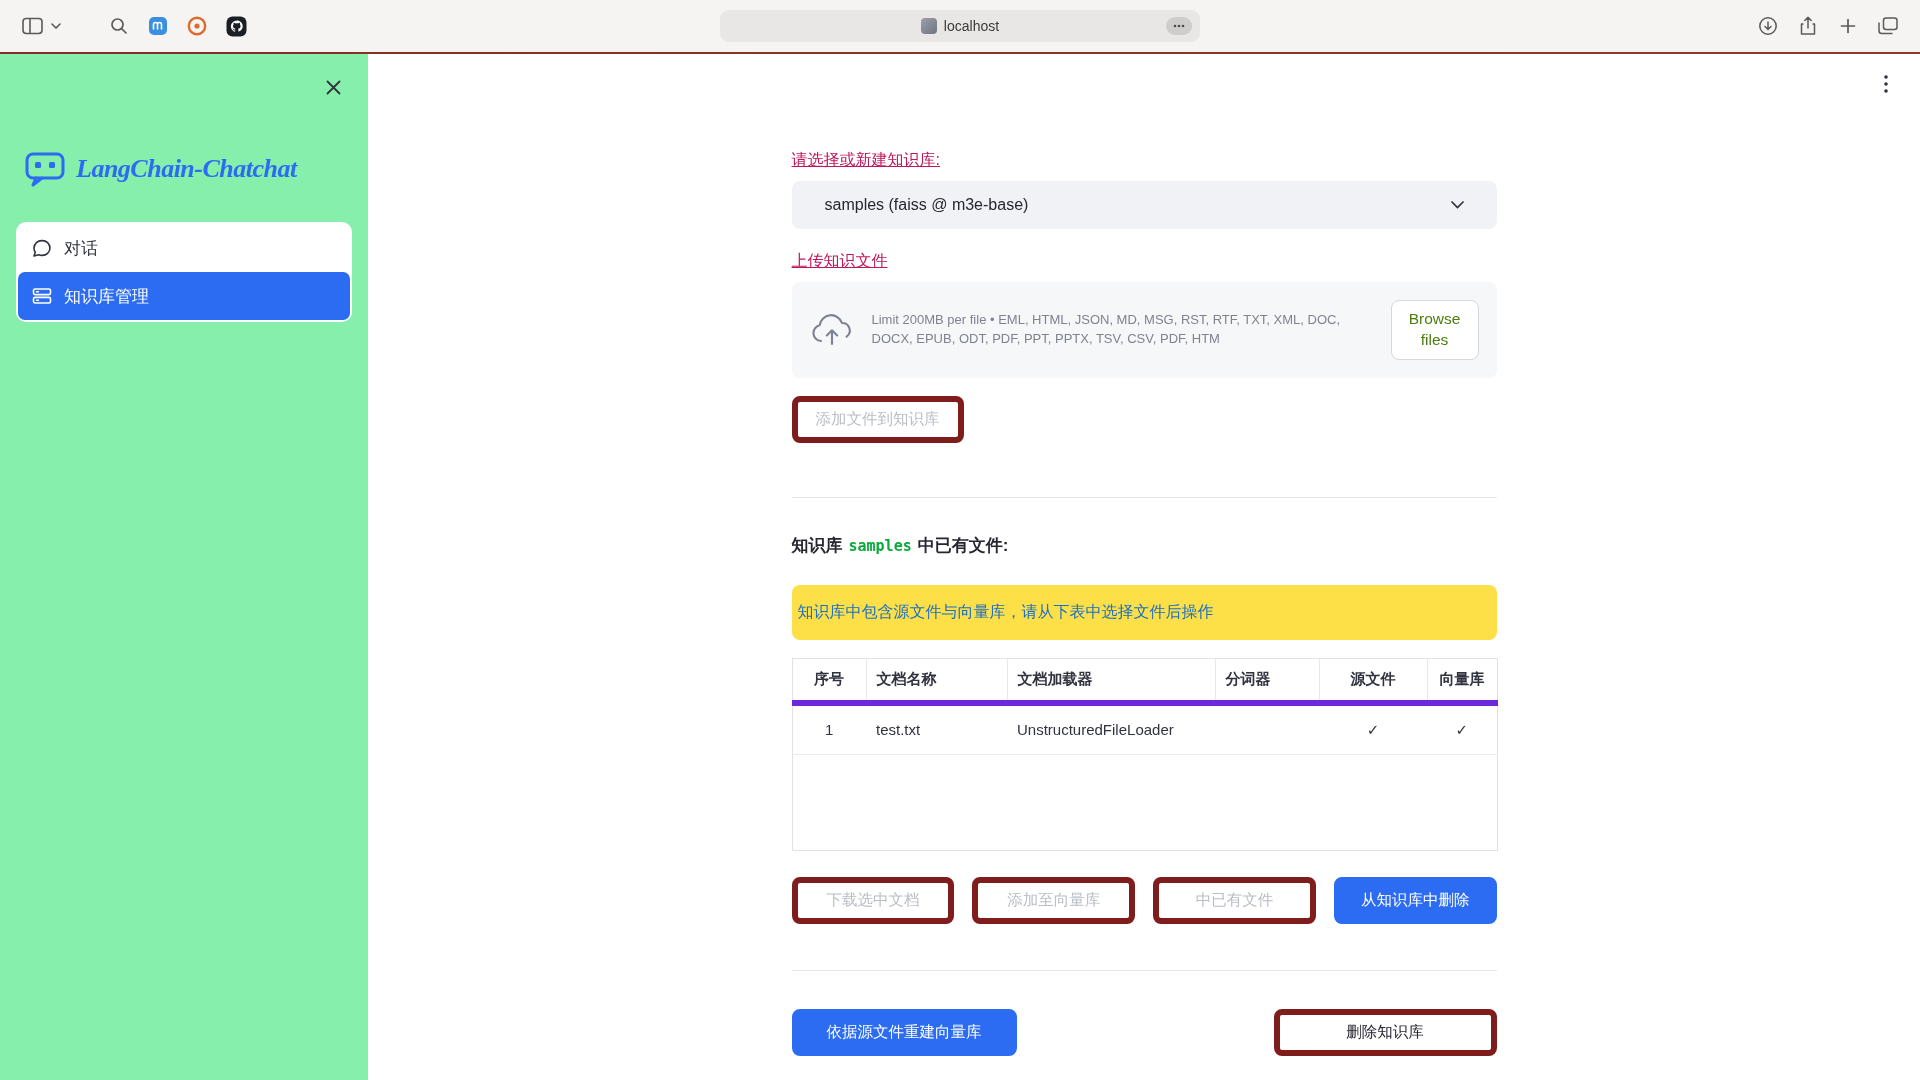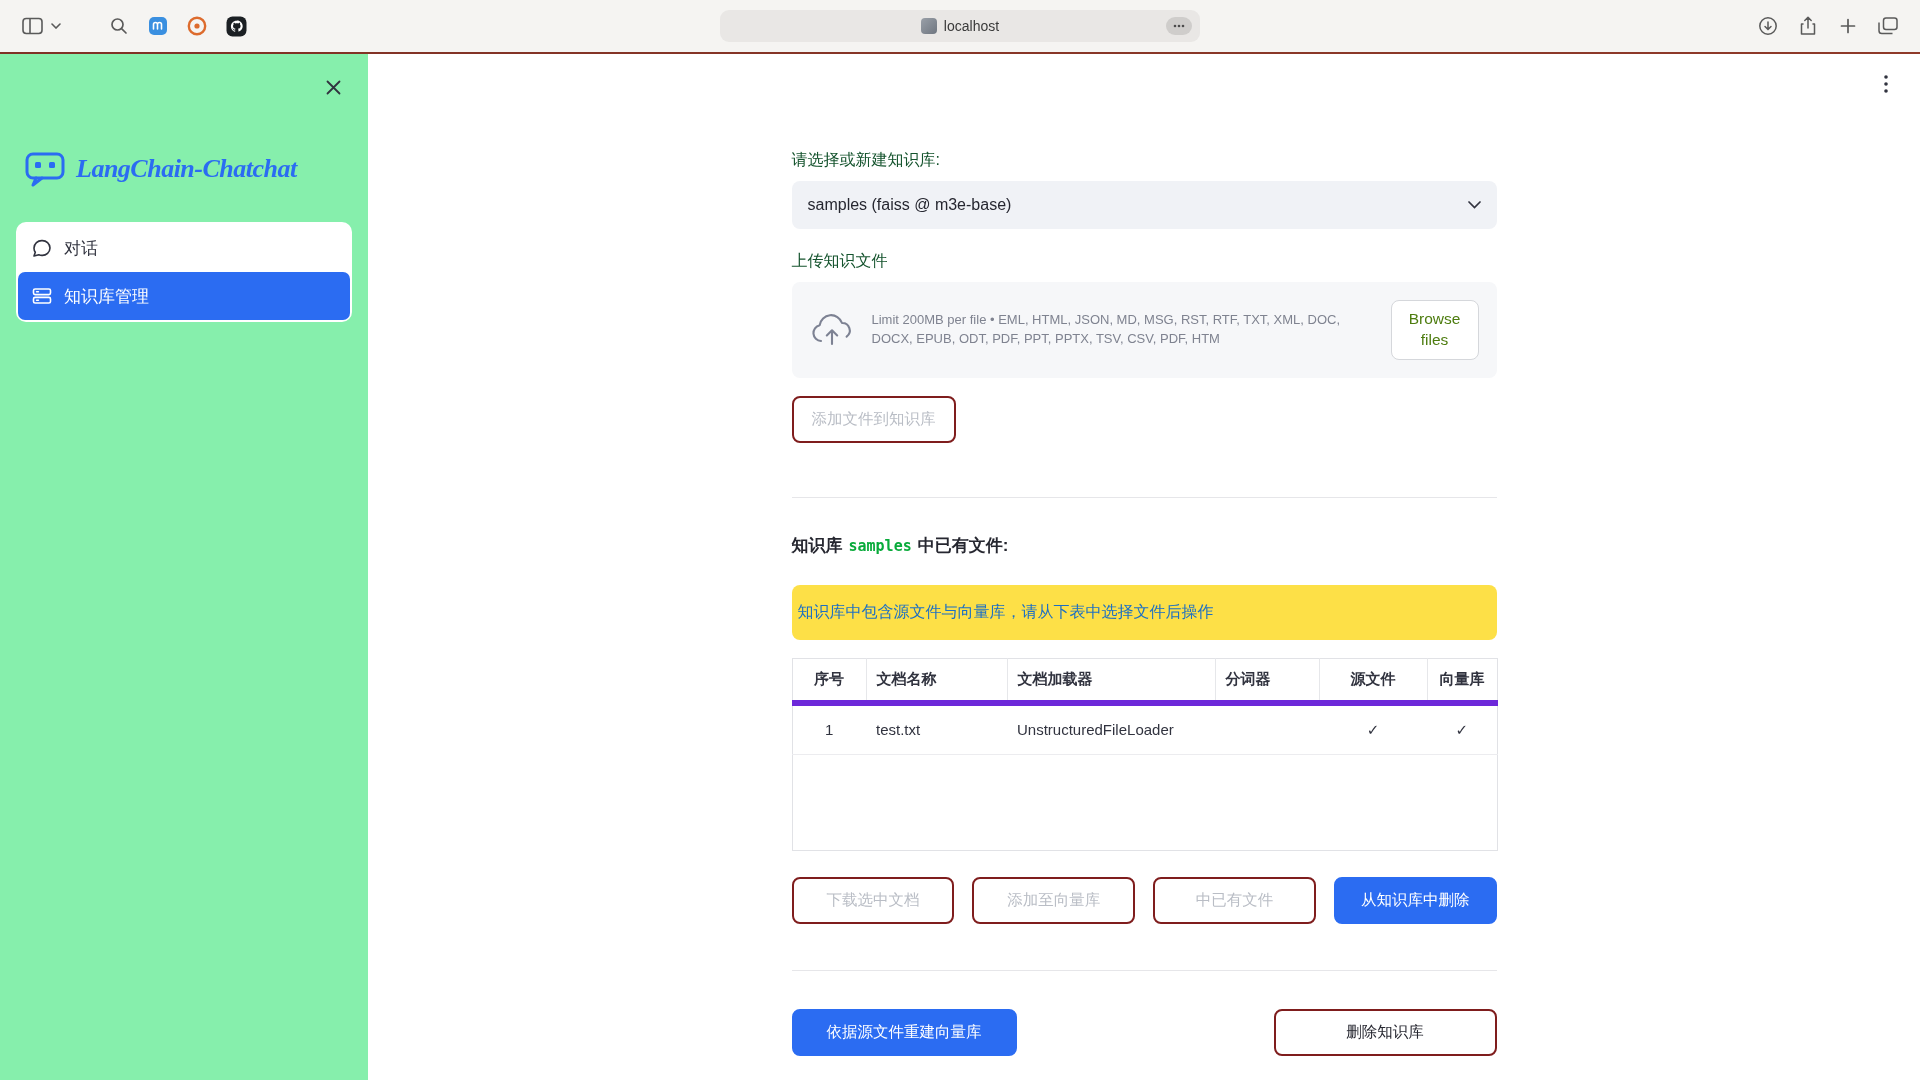--- a/index.html
+++ b/index.html
@@ -34,37 +34,37 @@
   .nav-card { background:#fff; border-radius:10px; margin:34px 16px 0 16px; padding:2px; }
   .nav-item { display:flex; align-items:center; gap:12px; height:48px; padding:0 14px;
     border-radius:7px; font-size:17px; color:#31333f; cursor:pointer; }
   .nav-item.active { background:#2b6cf2; color:#fff; }
 
   main { flex:1; position:relative; background:#fff; }
   .main-menu { position:absolute; top:16px; right:20px; width:28px; height:28px;
     display:flex; align-items:center; justify-content:center; color:#31333f; cursor:pointer; }
   .content { width:705px; margin:0 auto; padding-top:96px; }
 
-  .field-label { font-size:16px; color:#14532d; margin-bottom:10px; }
+  .field-label { font-size:16px; color:#be185d; margin-bottom:10px;text-decoration:underline; }
   .select-box { height:48px; background:#f0f2f6; border-radius:8px; display:flex;
-    align-items:center; padding:0 16px; font-size:16px; color:#262730; cursor:pointer; }
+    align-items:center; padding:0 33px; font-size:16px; color:#262730; cursor:pointer; }
   .select-box .chev { margin-left:auto; color:#31333f; display:flex; }
 
   .upload-label { margin-top:22px; }
   .uploader { background:#f6f7f9; border-radius:8px; padding:18px 18px; display:flex;
     align-items:center; gap:18px; }
   .upl-texts { flex:1; }
   .upl-title { font-size:16px; color:#262730; margin-bottom:7px; }
   .upl-limit { font-size:13px; color:#7f8390; line-height:1.45; }
   .browse-btn { background:#fff; border:1px solid #d5d7db; border-radius:8px;
     width:88px; min-height:58px; font-size:15.5px; color:#4d7c0f; text-align:center;
     padding:8px 10px; line-height:1.35; cursor:pointer; font-family:inherit; }
 
   .btn { border-radius:8px; font-size:15.5px; font-family:inherit; cursor:pointer;
-    background:#fff; border:2px solid #7f1d1d; color:#262730; }
+    background:#fff; border:6px solid #7f1d1d; color:#262730; }
   .btn.disabled { color:#b9bdc5; cursor:default; }
   .btn.primary { background:#2b6cf2; border-color:#2b6cf2; color:#fff; }
   .add-btn { margin-top:18px; height:47px; padding:0 18px; }
 
   .divider { border:none; border-top:1px solid #e6e6e9; margin-top:54px; }
 
   .kb-heading { margin-top:36px; font-size:17px; font-weight:700; color:#262730; }
   .kb-heading code { font-family:"DejaVu Sans Mono","Liberation Mono",monospace;
     font-size:15px; color:#09ab3b; font-weight:600; margin:0 6px; }
 

